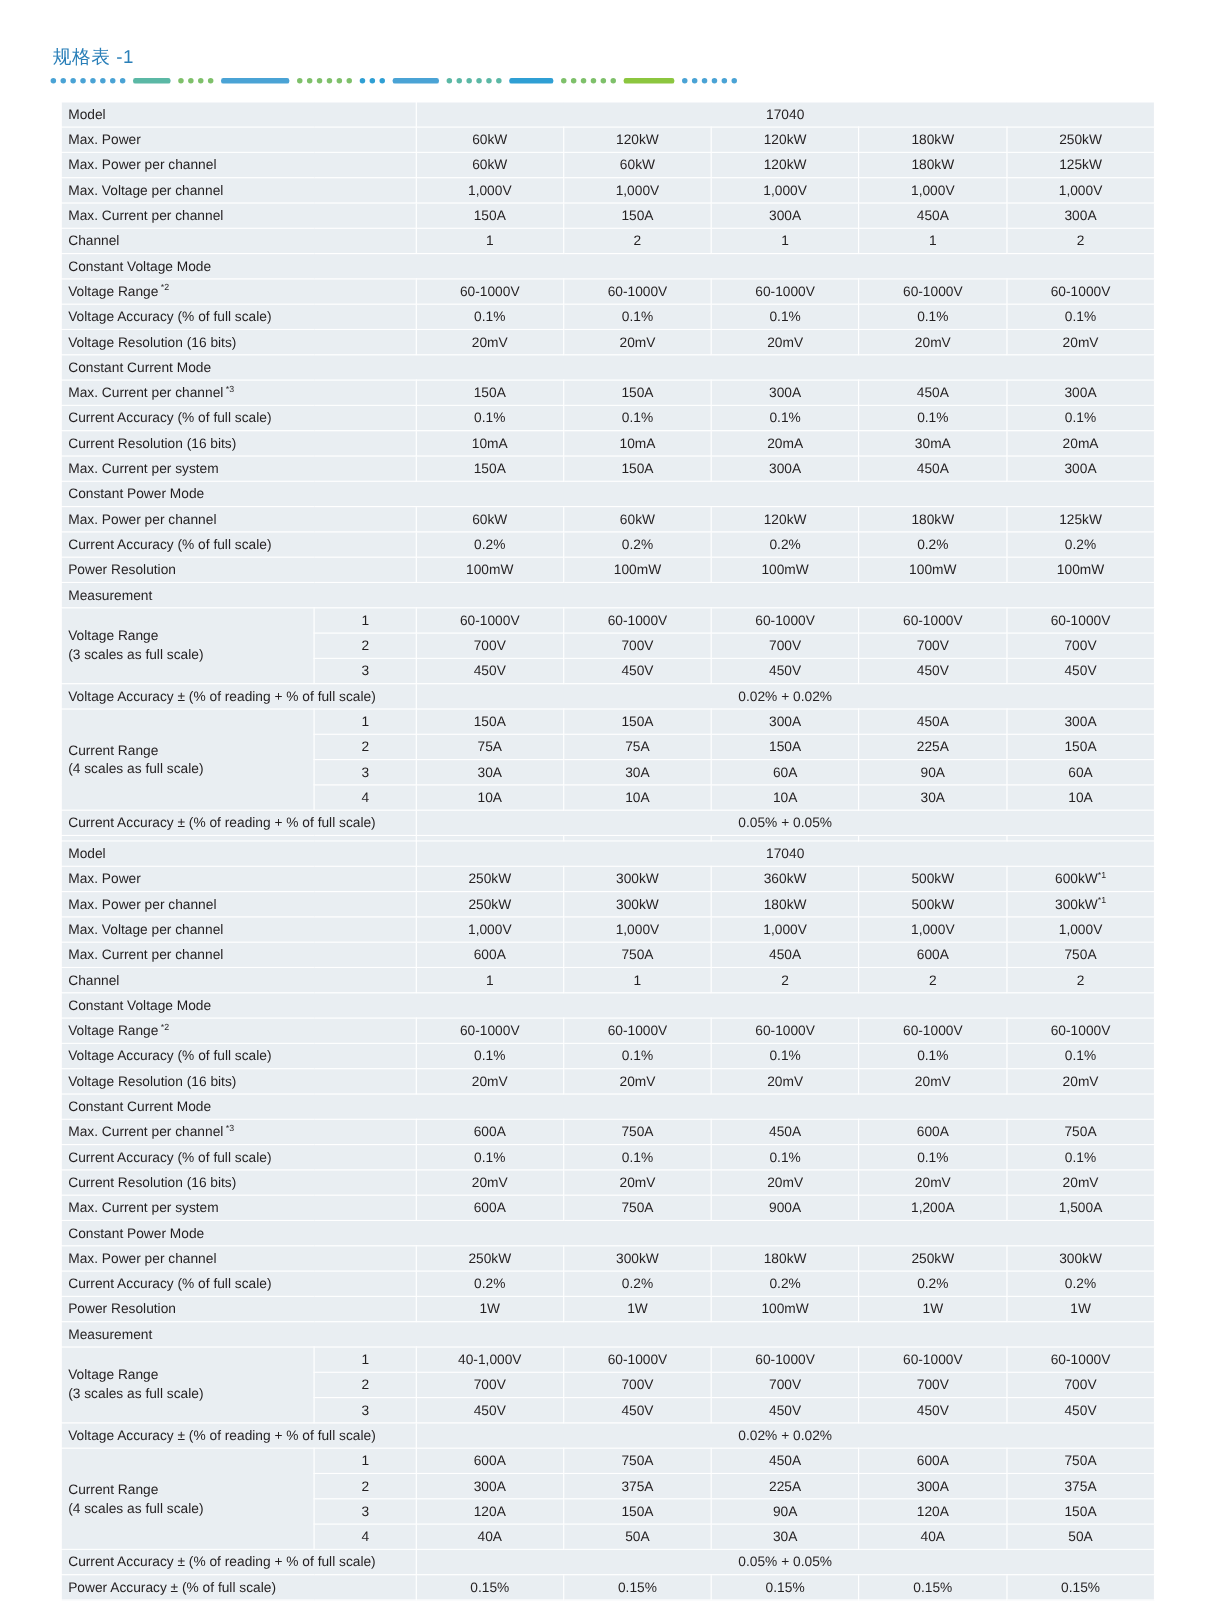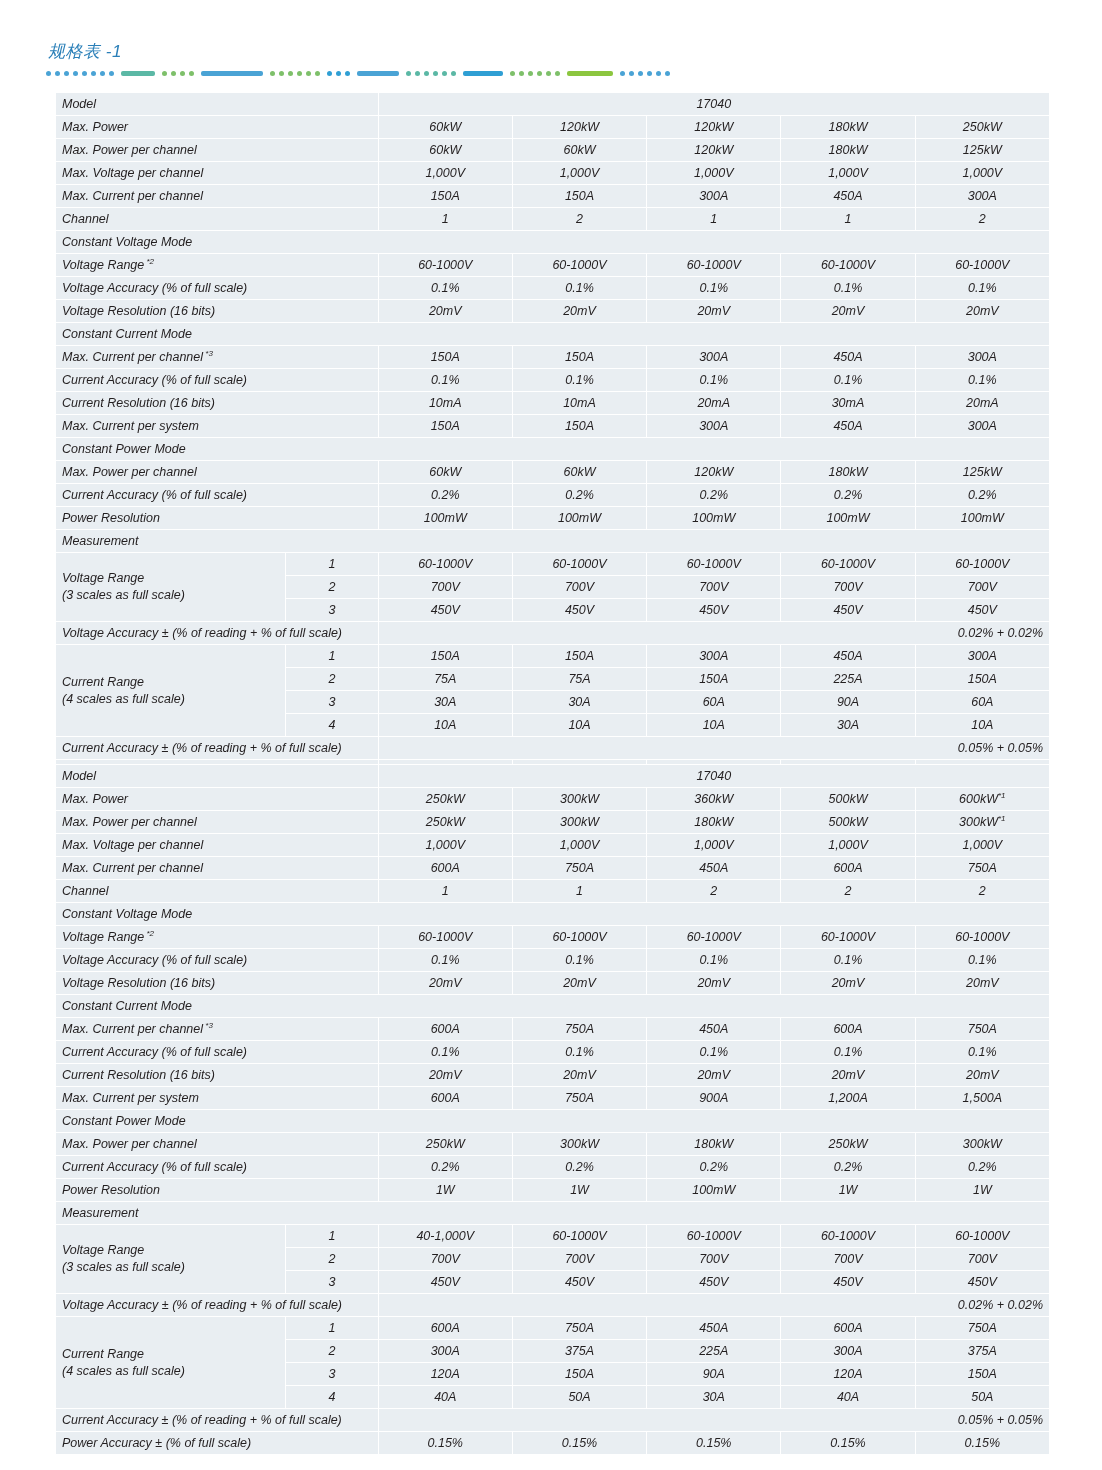--- a/index.html
+++ b/index.html
@@ -13,21 +13,20 @@
     font-family: "Liberation Sans", sans-serif;
     color: #231f20;
     position: relative;
   }
   .page {
     position: relative;
     width: 1062px;
     height: 1470px;
     box-sizing: border-box;
     padding: 0;
-    font-style: italic;
   }
   .page-title {
     position: absolute;
     left: 48px;
     top: 40px;
     font-size: 17px;
     color: #2a7fb8;
     letter-spacing: 0.5px;
   }
   .deco-bar {
@@ -95,21 +94,21 @@
   td.modelval {
     background: #7fc3e3;
     text-align: center;
   }
   td.subidx {
     background: #e9eef2;
     text-align: center;
   }
   td.span-note {
     background: #e9eef2;
-    text-align: right;
+    text-align: center;
   }
   td.rowlabel-merged {
     background: #e9eef2;
     text-align: left;
     padding-left: 8px;
     line-height: 1.35;
   }
   sup {
     font-size: 8px;
     vertical-align: super;

